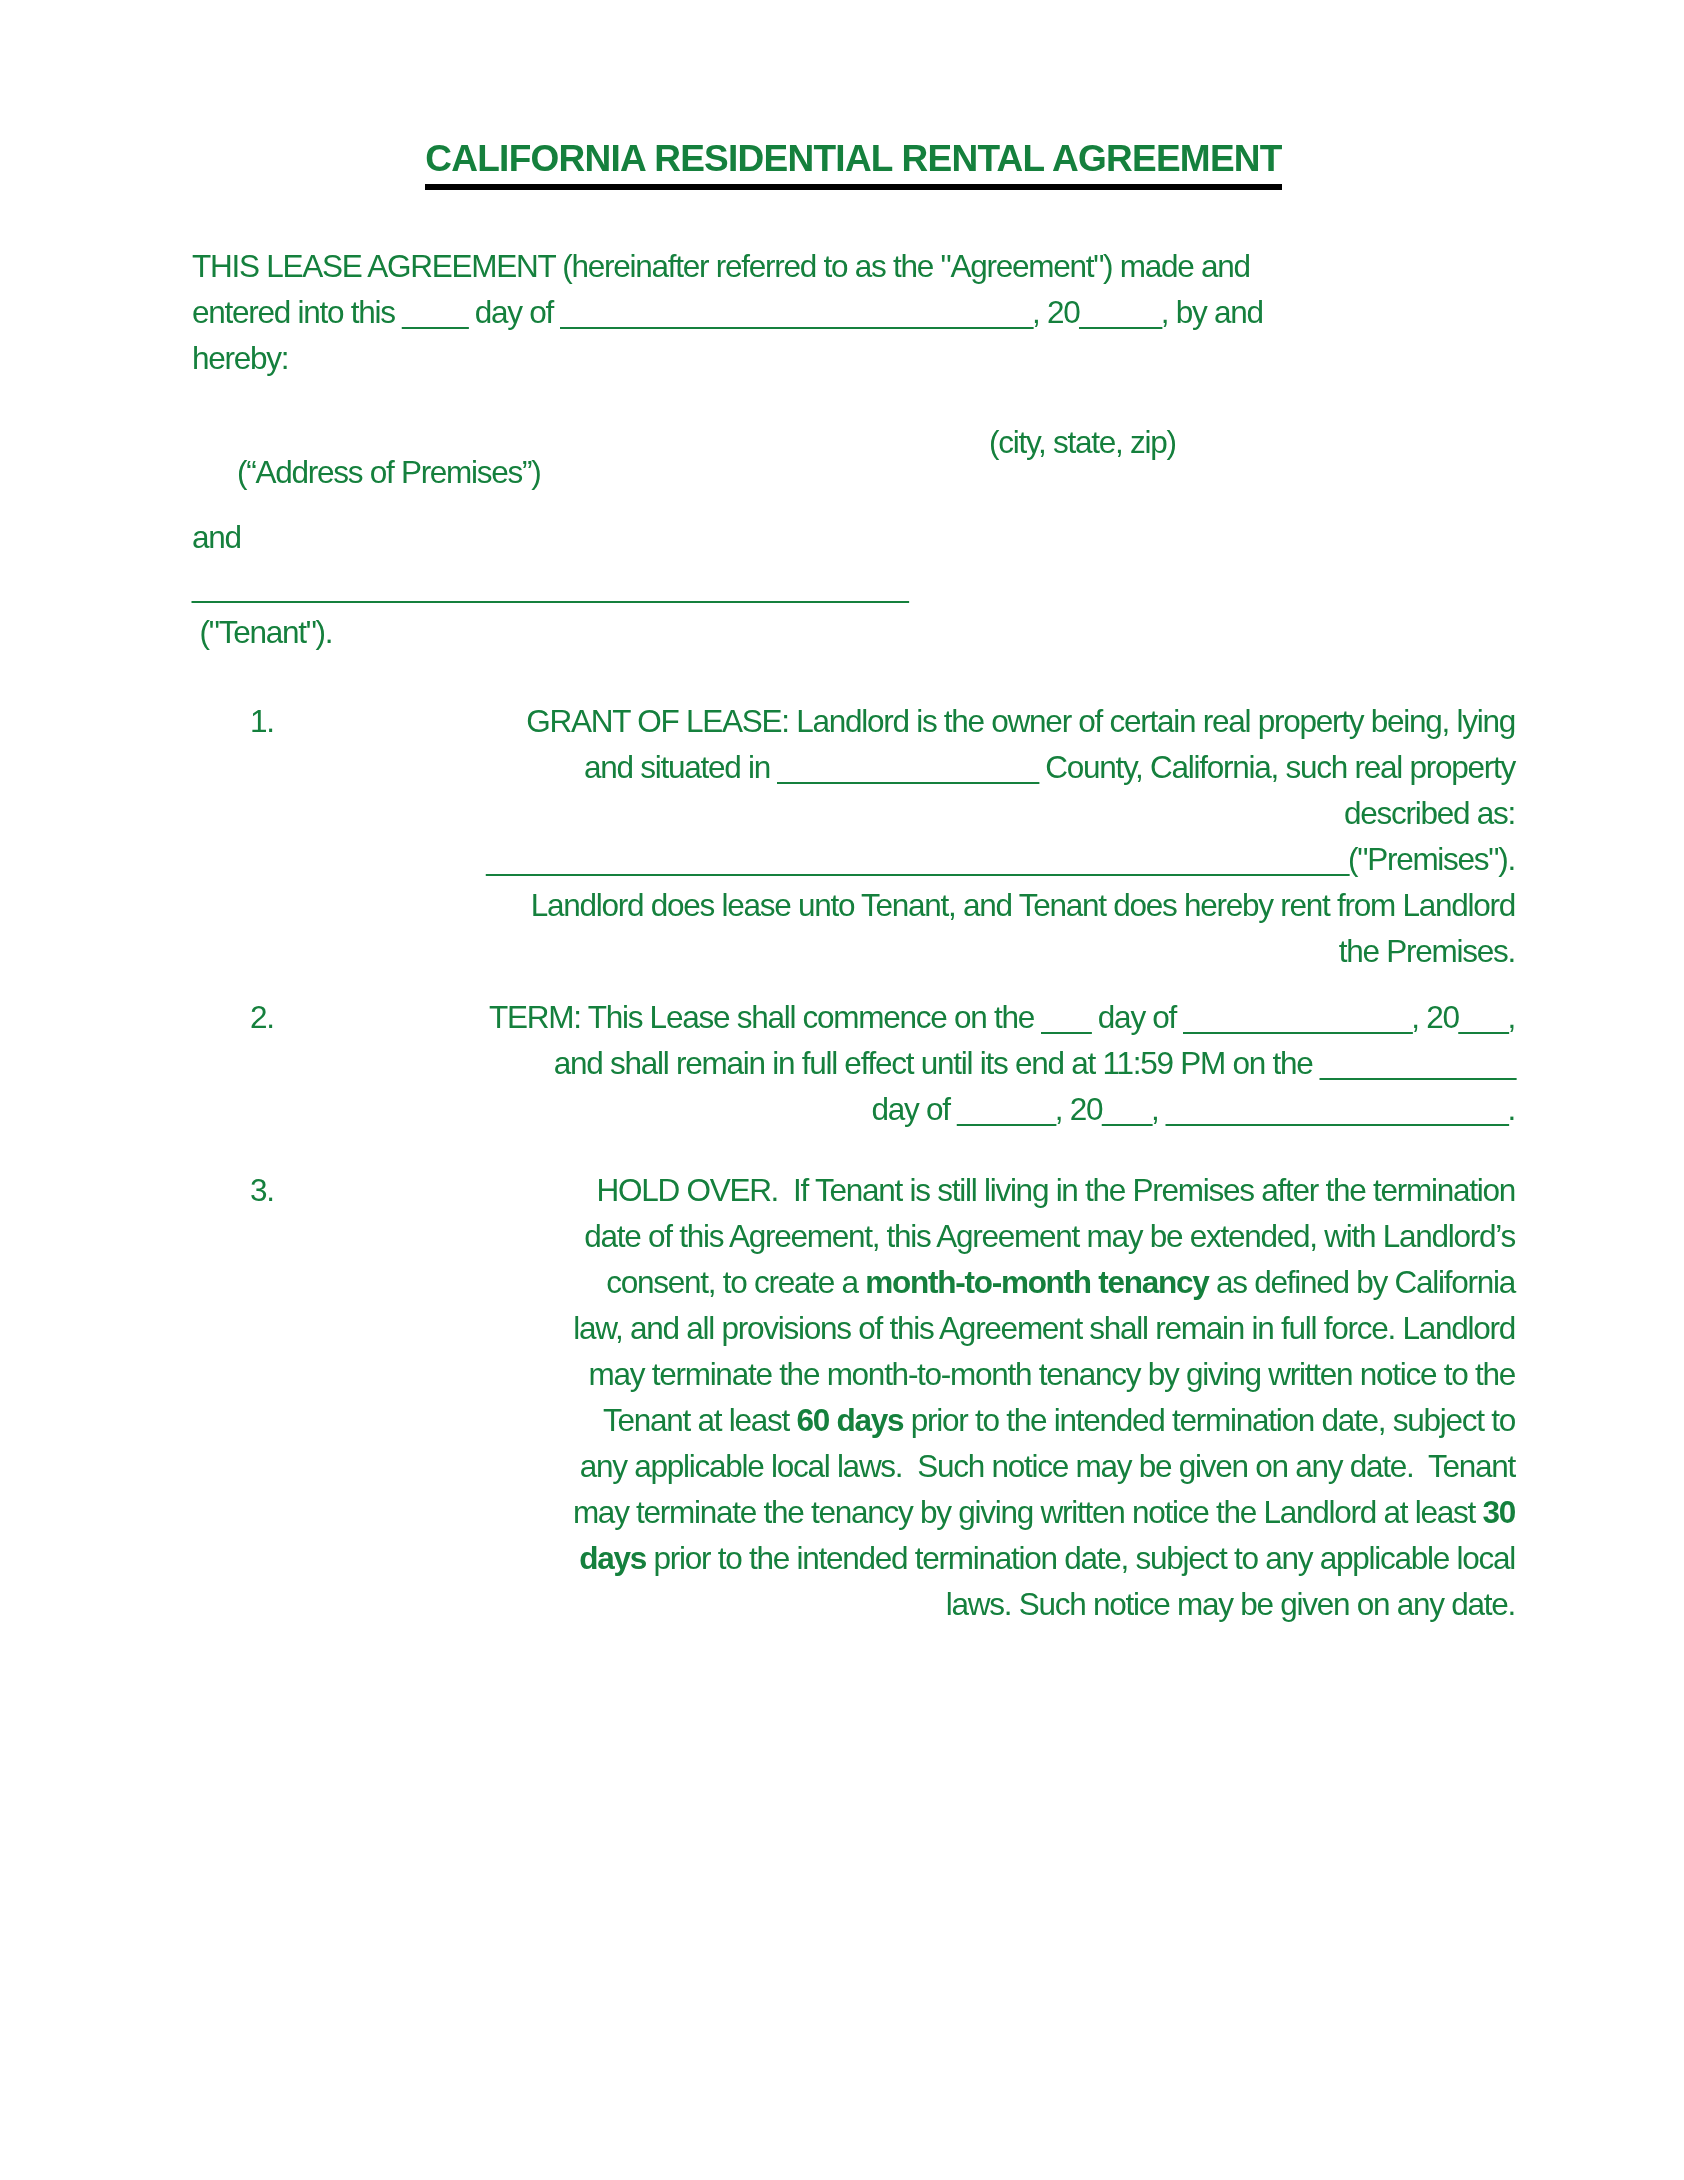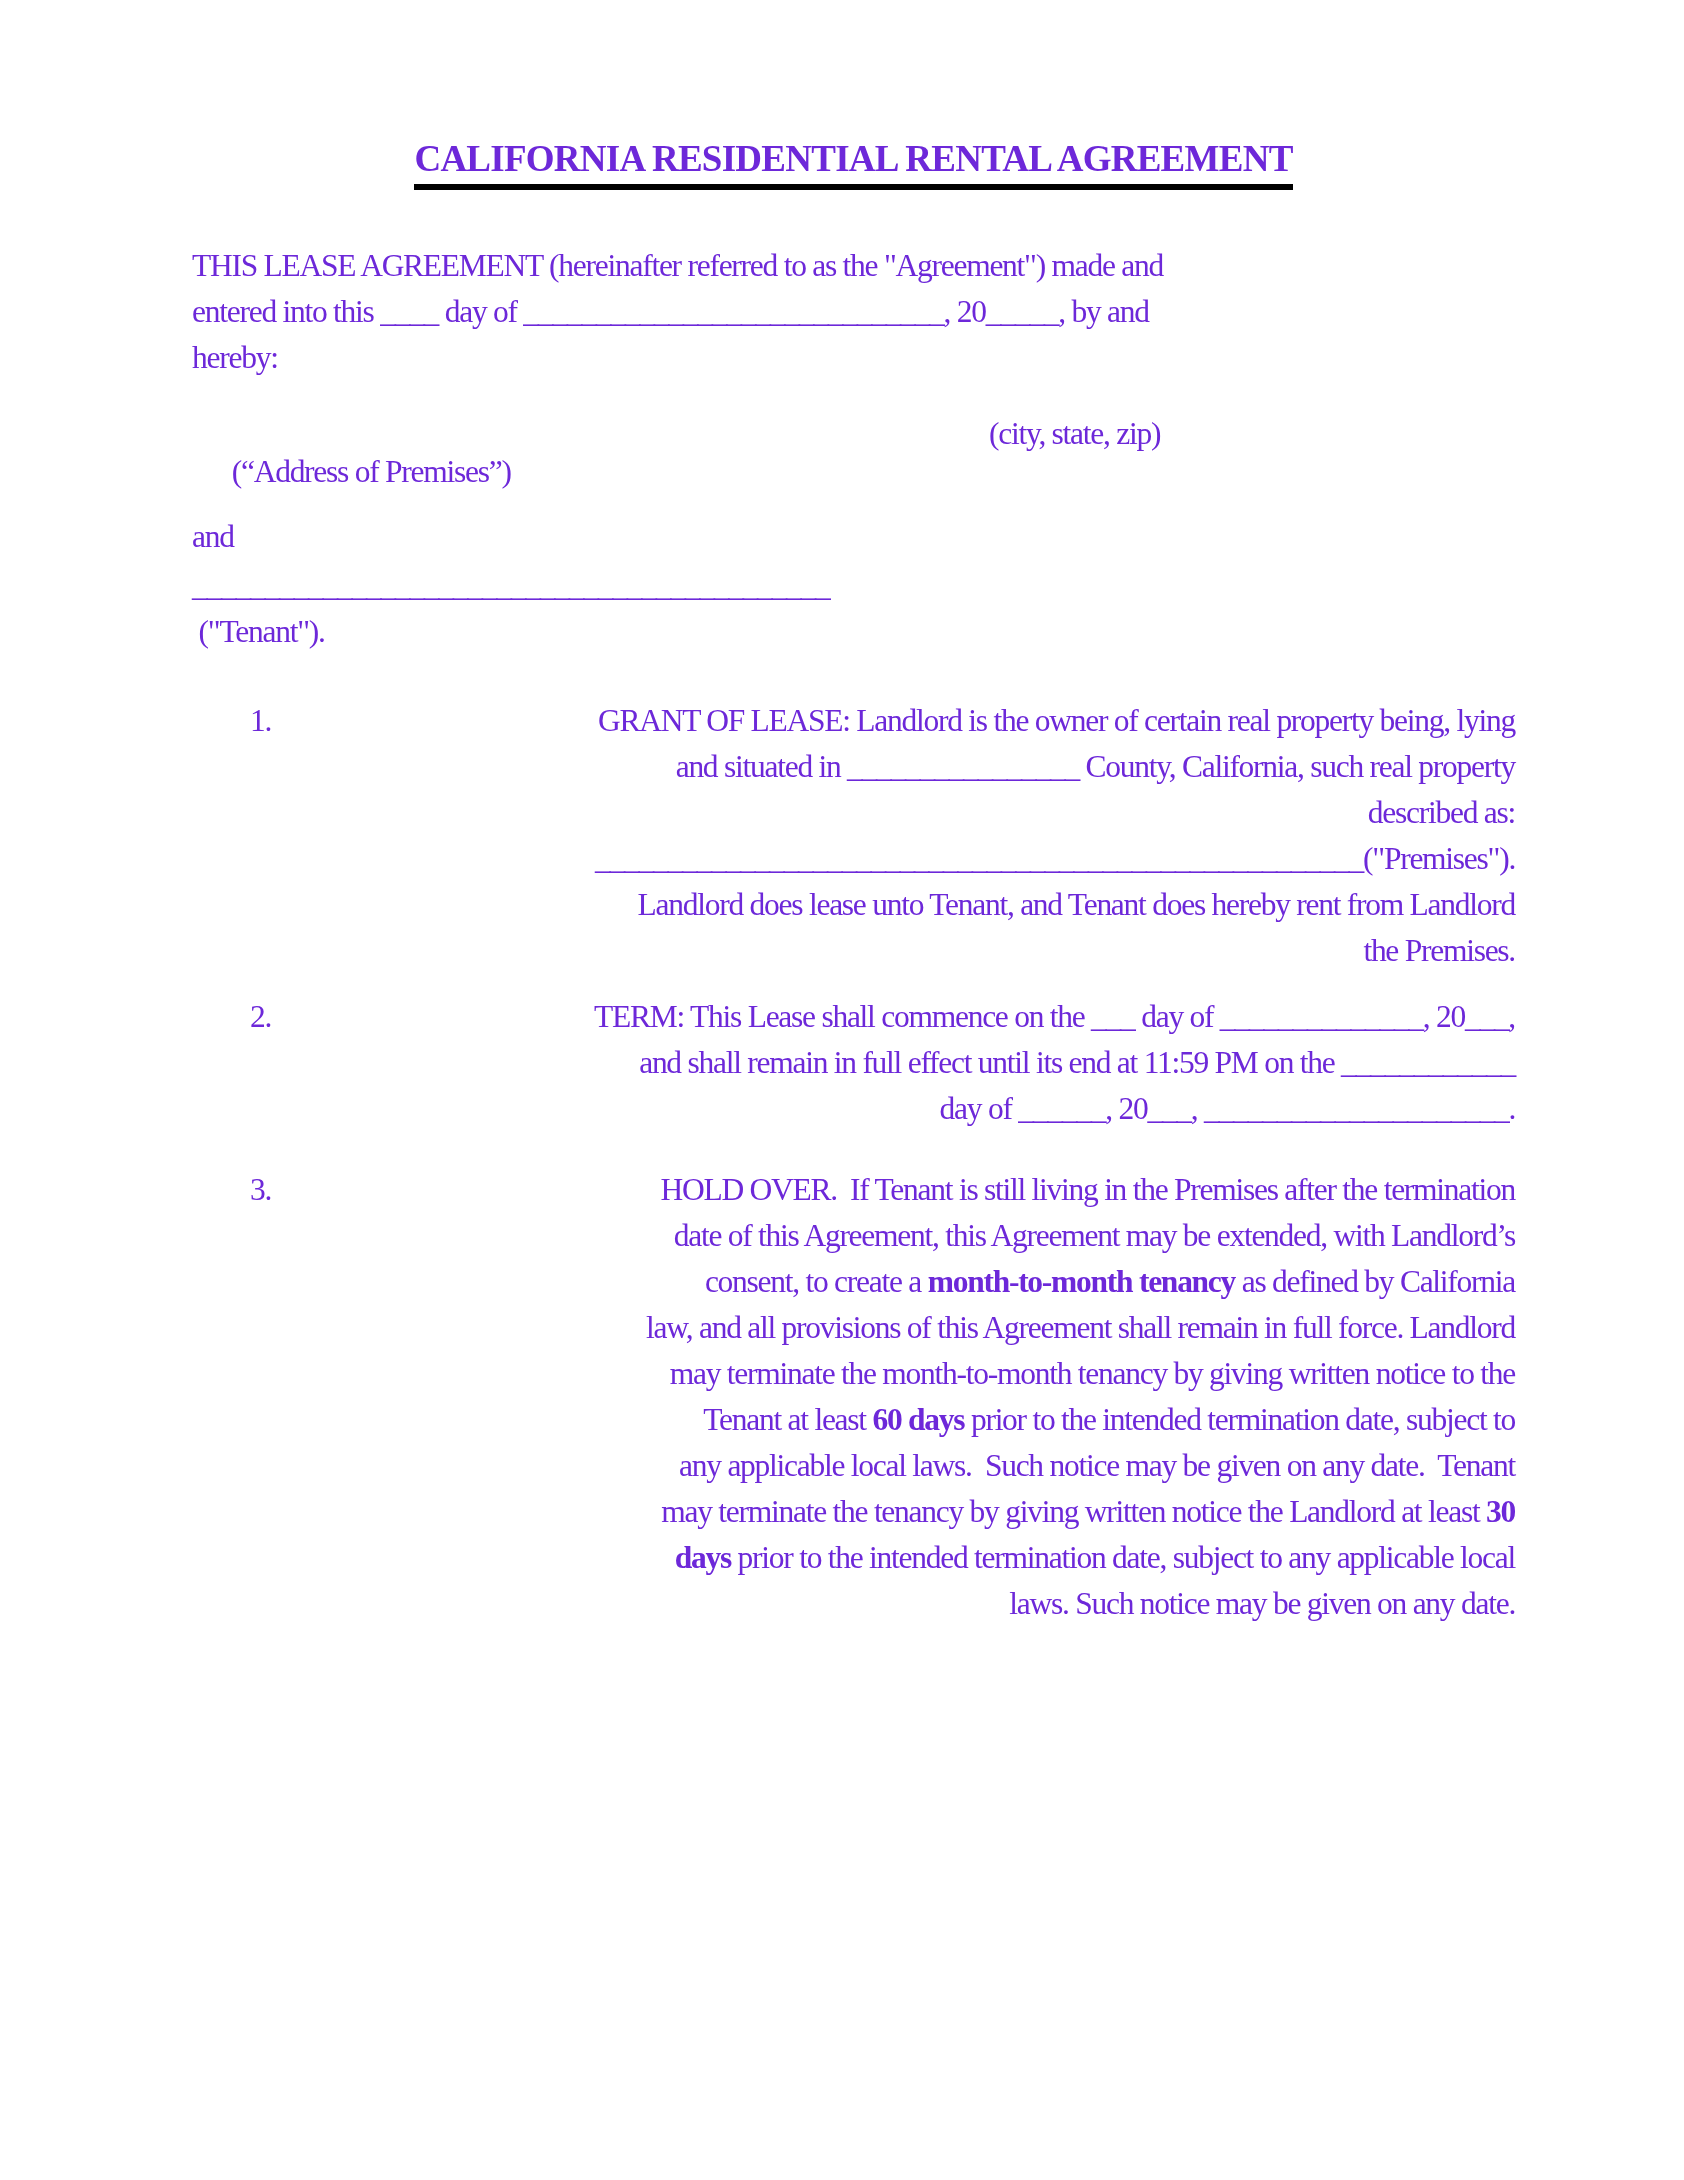--- a/index.html
+++ b/index.html
@@ -1,44 +1,44 @@
 <!DOCTYPE html>
 <html style="font-size:13.6px"><head>
 <meta charset="utf-8">
 <style>
   html, body { margin: 0; padding: 0; background: #ffffff; }
   body { width: 1685px; height: 2181px; position: relative; }
   .page {
     box-sizing: border-box;
     width: 1685px; height: 2181px;
     padding: 136px 170px 0 192px;
-    font-family: Liberation Serif, serif;
+    font-family: Liberation Sans, sans-serif;
     font-size: 31.5px;
     line-height: 46px;
     letter-spacing: -0.04em;
-    color: #6d28d9;
+    color: #15803d;
     background: #ffffff;
     overflow: hidden;
   }
   p { margin: 0; white-space: pre-wrap; }
   .title-wrap { text-align: center; margin-bottom: 53px; }
   .doc-title {
     display: inline-block;
     font-size: 37px;
     line-height: 46px;
     font-weight: bold;
     margin: 0;
     letter-spacing: -0.02em;
     border-bottom: 6.8px solid #000;
     padding-bottom: 1.7px;
   }
   .landlord-block { margin-top: 12px; }
   .addr-block { margin-top: 22px; }
   .labels-row { position: relative; height: 46px; white-space: pre-wrap; }
-  .labels-row .right-label { position: absolute; left: 797px; top: 8px; }
+  .labels-row .right-label { position: absolute; left: 797px; top: 16px; }
   .and-line { margin-top: 65px; }
   .tenant-block { margin-top: 3.4px; }
   .agree-line { margin-top: 25.6px; }
   .clause-list { margin-top: 43px; }
   .clause { position: relative; padding-left: 153px; }
   .clause + .clause.gap-2 { margin-top: 19.6px; }
   .clause + .clause.gap-3 { margin-top: 35px; }
   .clause .num { position: absolute; left: 58px; top: 0; }
   .clause .ctext { white-space: pre-wrap; text-align: right; }
   .clause .ctext b { font-weight: bold; }

